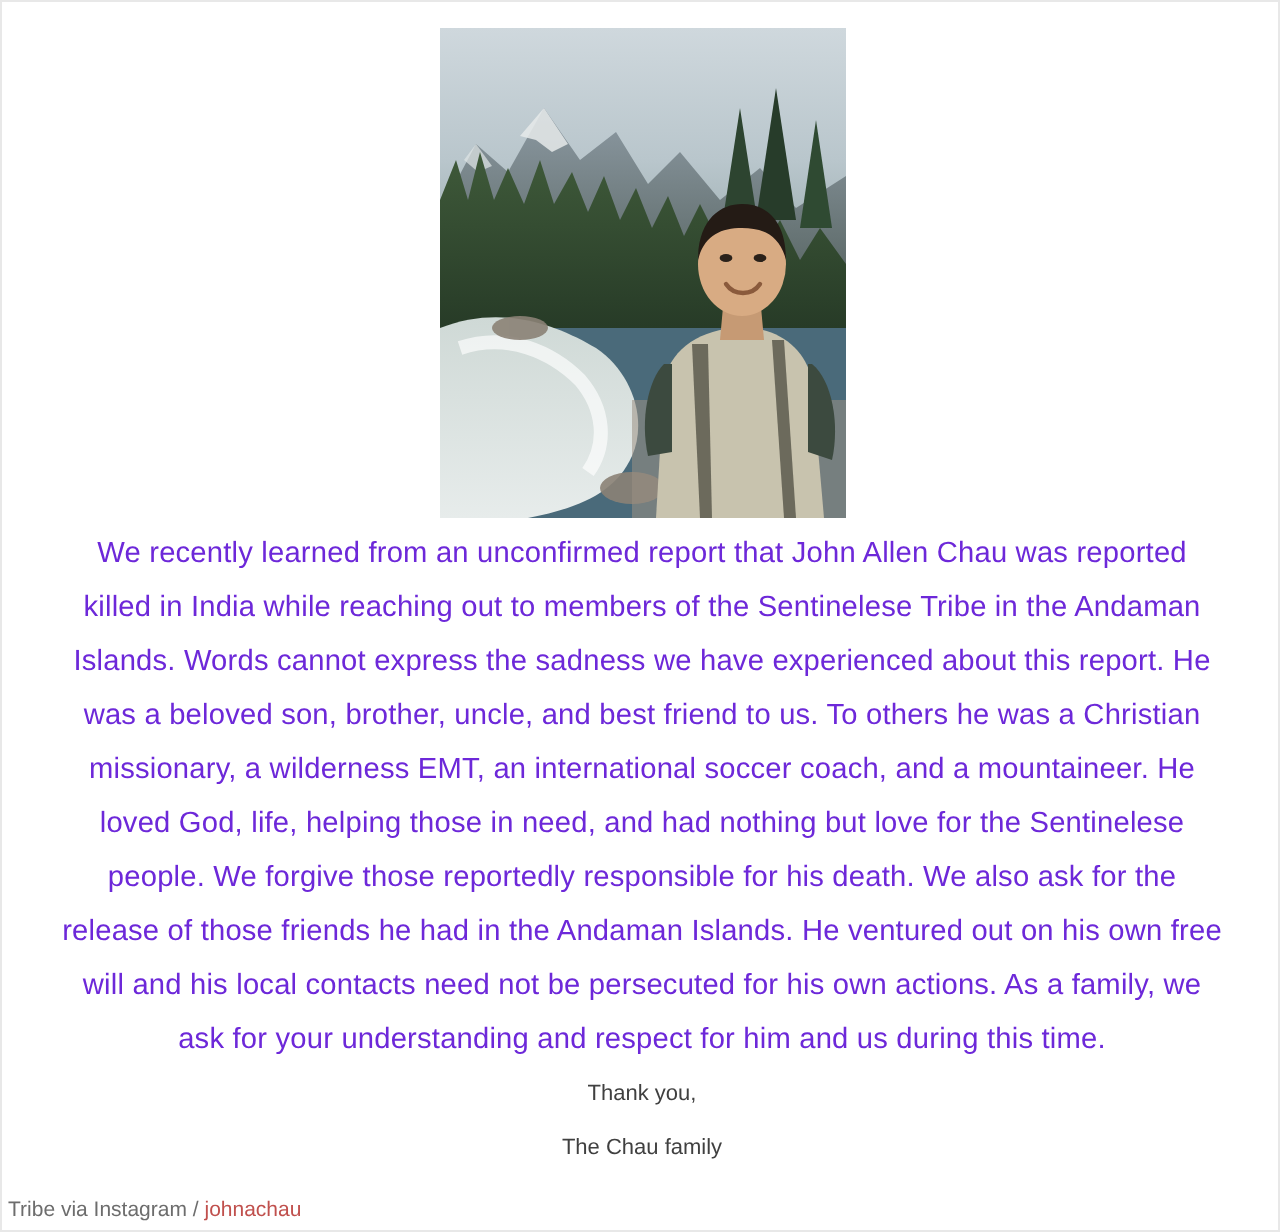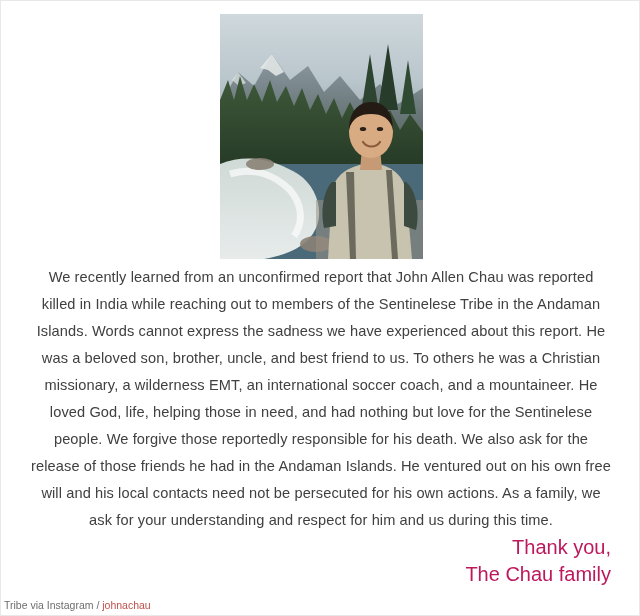--- a/index.html
+++ b/index.html
@@ -48,34 +48,34 @@
   }
 
   
   .statement {
     position: absolute;
     left: 30px;
     top: 263px;
     width: 580px;
     font-size: 14.6px;
     line-height: 27px;
-    color: #404040;
+    color: #6d28d9;
     text-align: center;
     letter-spacing: 0.1px;
   }
 
   .signoff {
     position: absolute;
     left: 30px;
     top: 533px;
     width: 580px;
-    text-align: right;
-    font-size: 20px;
+    text-align: center;
+    font-size: 11px;
     line-height: 27px;
-    color: #be185d;
+    color: #404040;
   }
 
   
   .credit {
     position: absolute;
     left: 3px;
     bottom: 3px;
     font-size: 10.5px;
     color: #6d6d6d;
     line-height: 13px;

